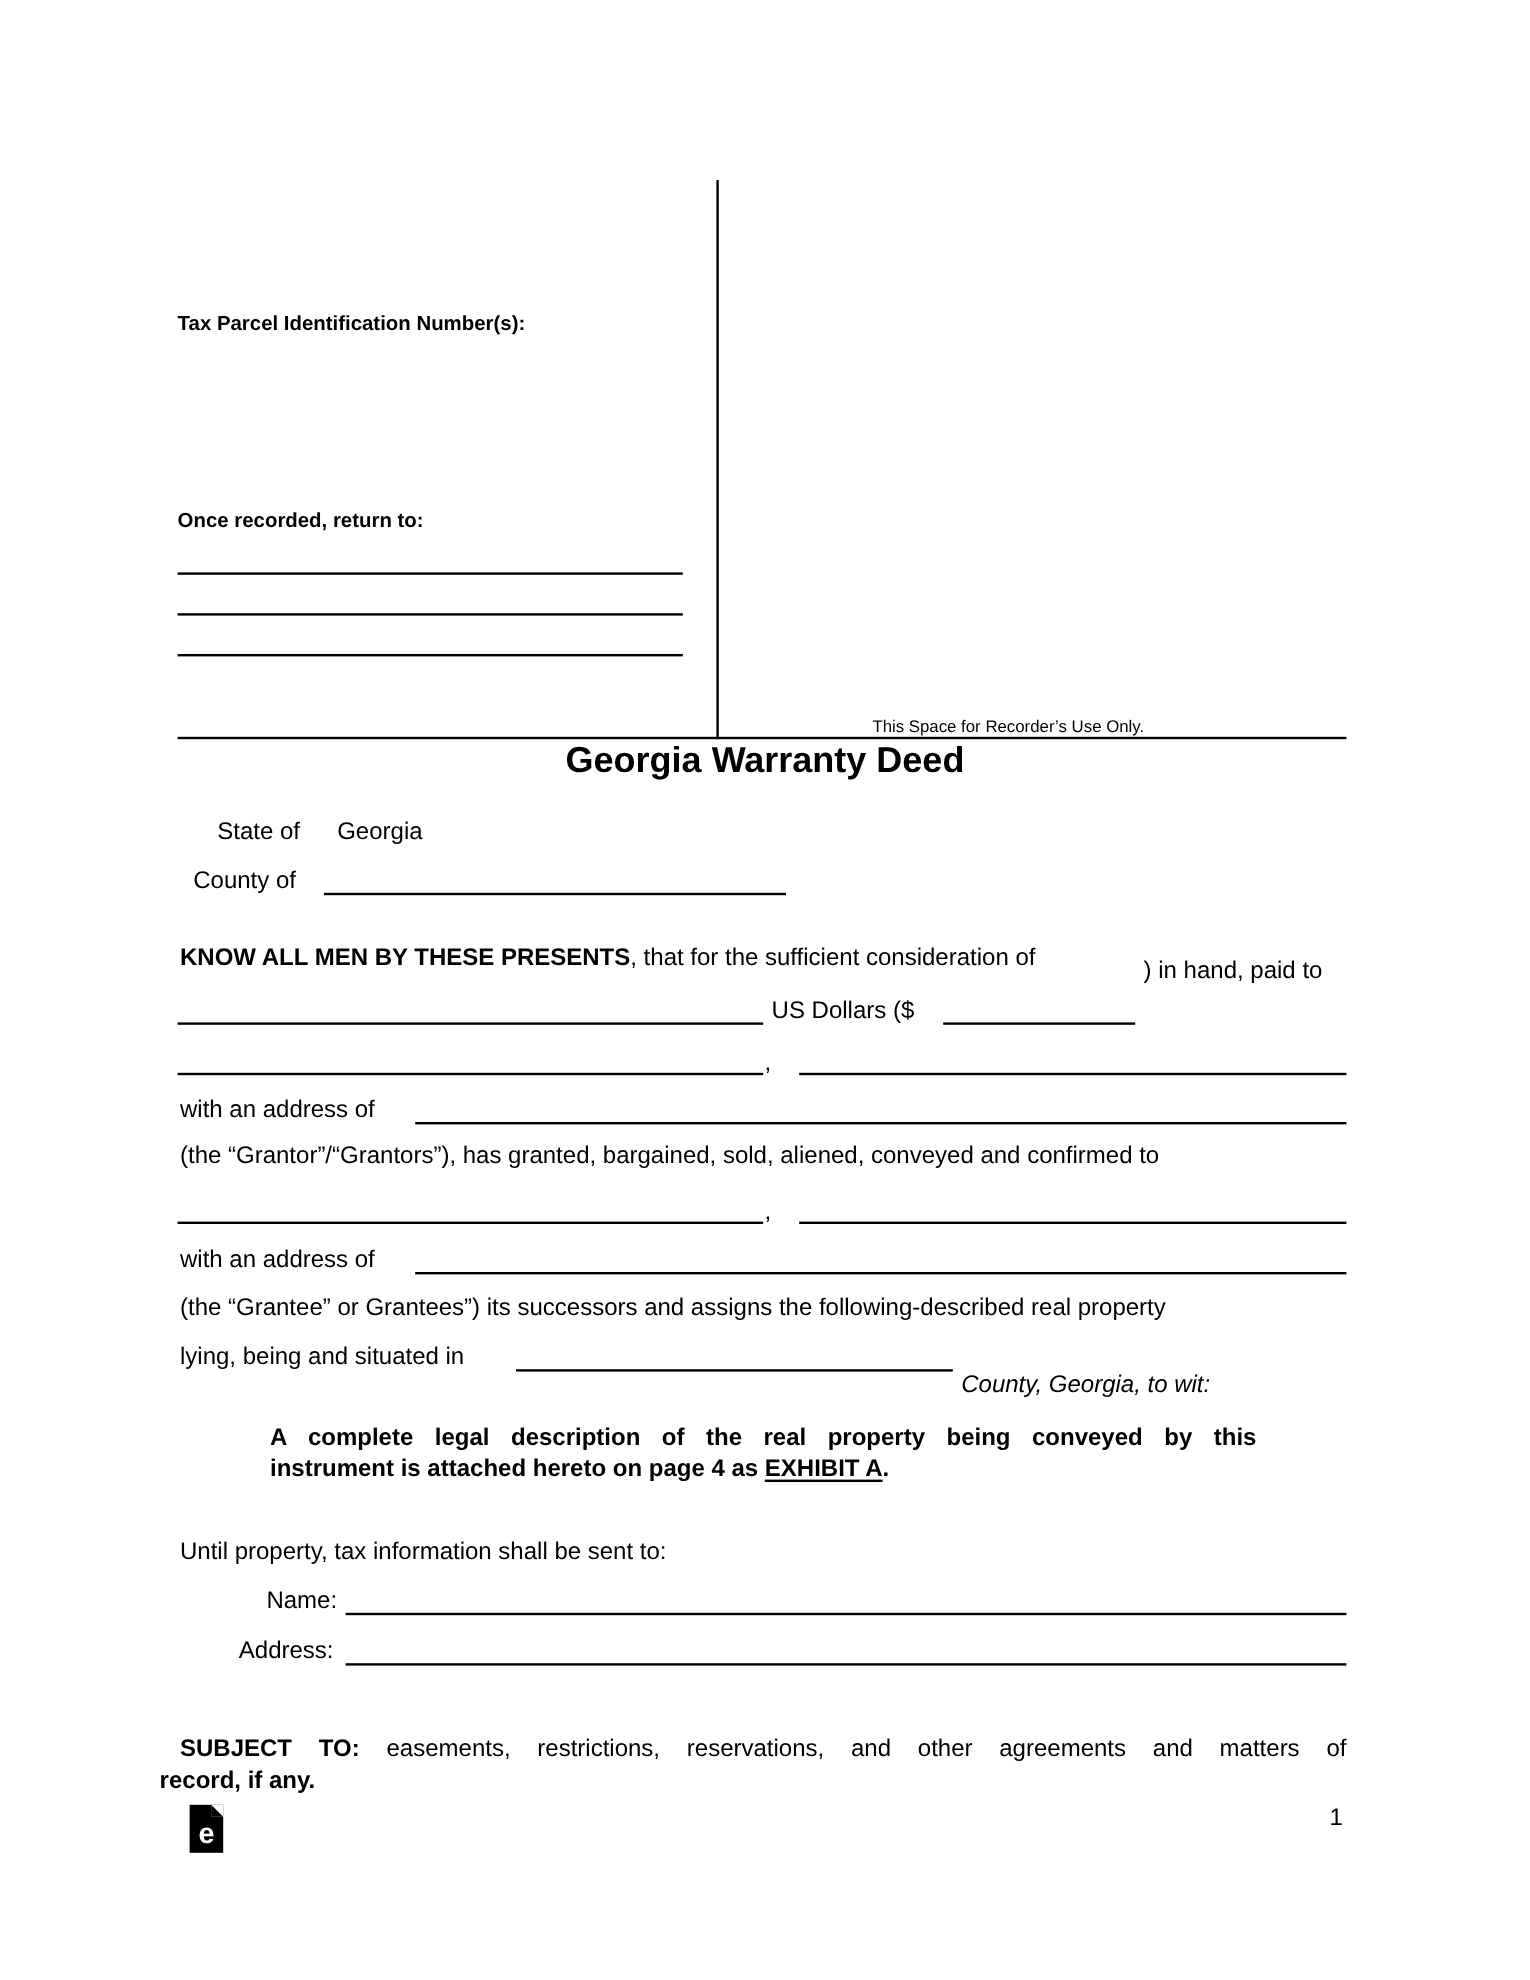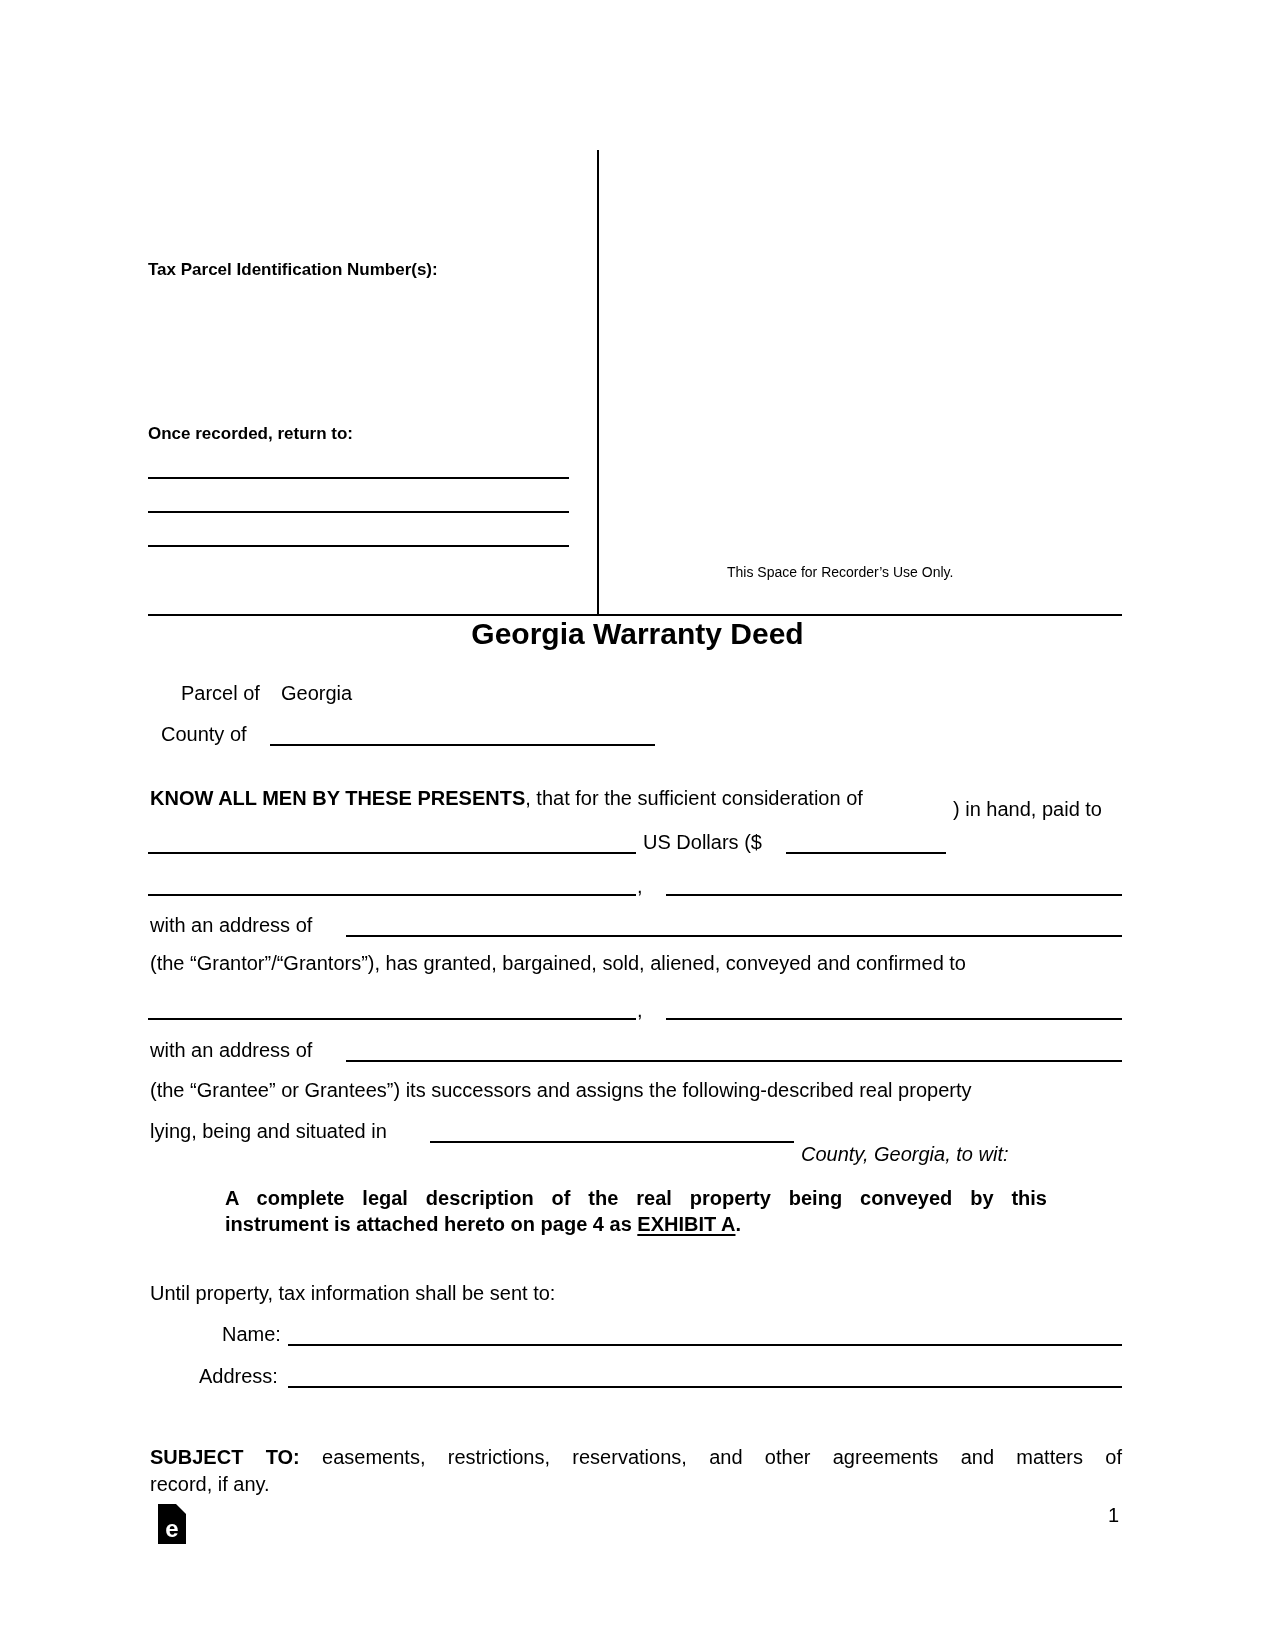--- a/index.html
+++ b/index.html
@@ -28,27 +28,27 @@
 <div class="vline" style="left:597px; top:150px; height:466px;"></div>
 
 <div class="abs t19 b" style="left:148px; top:258px;">Tax Parcel Identification Number(s):</div>
 
 <div class="abs t19 b" style="left:148px; top:422px;">Once recorded, return to:</div>
 
 <div class="line" style="left:148px; top:477px; width:421px;"></div>
 <div class="line" style="left:148px; top:511px; width:421px;"></div>
 <div class="line" style="left:148px; top:545px; width:421px;"></div>
 
-<div class="abs small" style="left:727px; top:564px;text-align:right;">This Space for Recorder’s Use Only.</div>
+<div class="abs small" style="left:727px; top:597px;text-align:right;">This Space for Recorder’s Use Only.</div>
 
 <div class="line" style="left:148px; top:614px; width:974px;"></div>
 
 <div class="abs title" style="top:617px;">Georgia Warranty Deed</div>
 
-<div class="abs t20" style="left:181px; top:681px;">Parcel of</div>
+<div class="abs t20" style="left:181px; top:681px;">State of</div>
 <div class="abs t20" style="left:281px; top:681px;">Georgia</div>
 
 <div class="abs t20" style="left:161px; top:722px;">County of</div>
 <div class="field" style="left:270px; top:724px; width:385px;"></div>
 
 <div class="abs t20" style="left:150px; top:786px;">
   <span class="b">KNOW ALL MEN BY THESE PRESENTS</span><span>, that for the sufficient consideration of</span>
 </div>
 
 <div class="field" style="left:148px; top:832px; width:488px;"></div>
@@ -88,19 +88,19 @@
 <div class="abs t20" style="left:222px; top:1322px;text-align:right;">Name:</div>
 <div class="field" style="left:288px; top:1324px; width:834px;"></div>
 
 <div class="abs t20" style="left:199px; top:1364px;">Address:</div>
 <div class="field" style="left:288px; top:1366px; width:834px;"></div>
 
 <div class="abs t20 justify" style="left:150px; top:1445px; width:972px;">
   <span class="b">SUBJECT TO:</span>
   <span>easements, restrictions, reservations, and other agreements and matters of</span>
 </div>
-<div class="abs t20" style="left:150px; top:1472px;">record, if any.</div>
+<div class="abs t20" style="left:133px; top:1472px;font-weight:bold;">record, if any.</div>
 
 <div class="logo" style="left:158px; top:1504px;">
   <div class="fold"></div>
   <div class="e">e</div>
 </div>
 <div class="abs t20" style="left:1108px; top:1503px;">1</div>
 
 </body></html>

